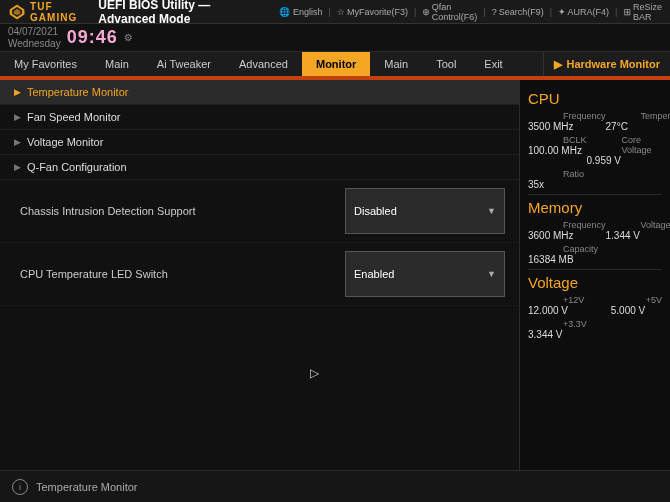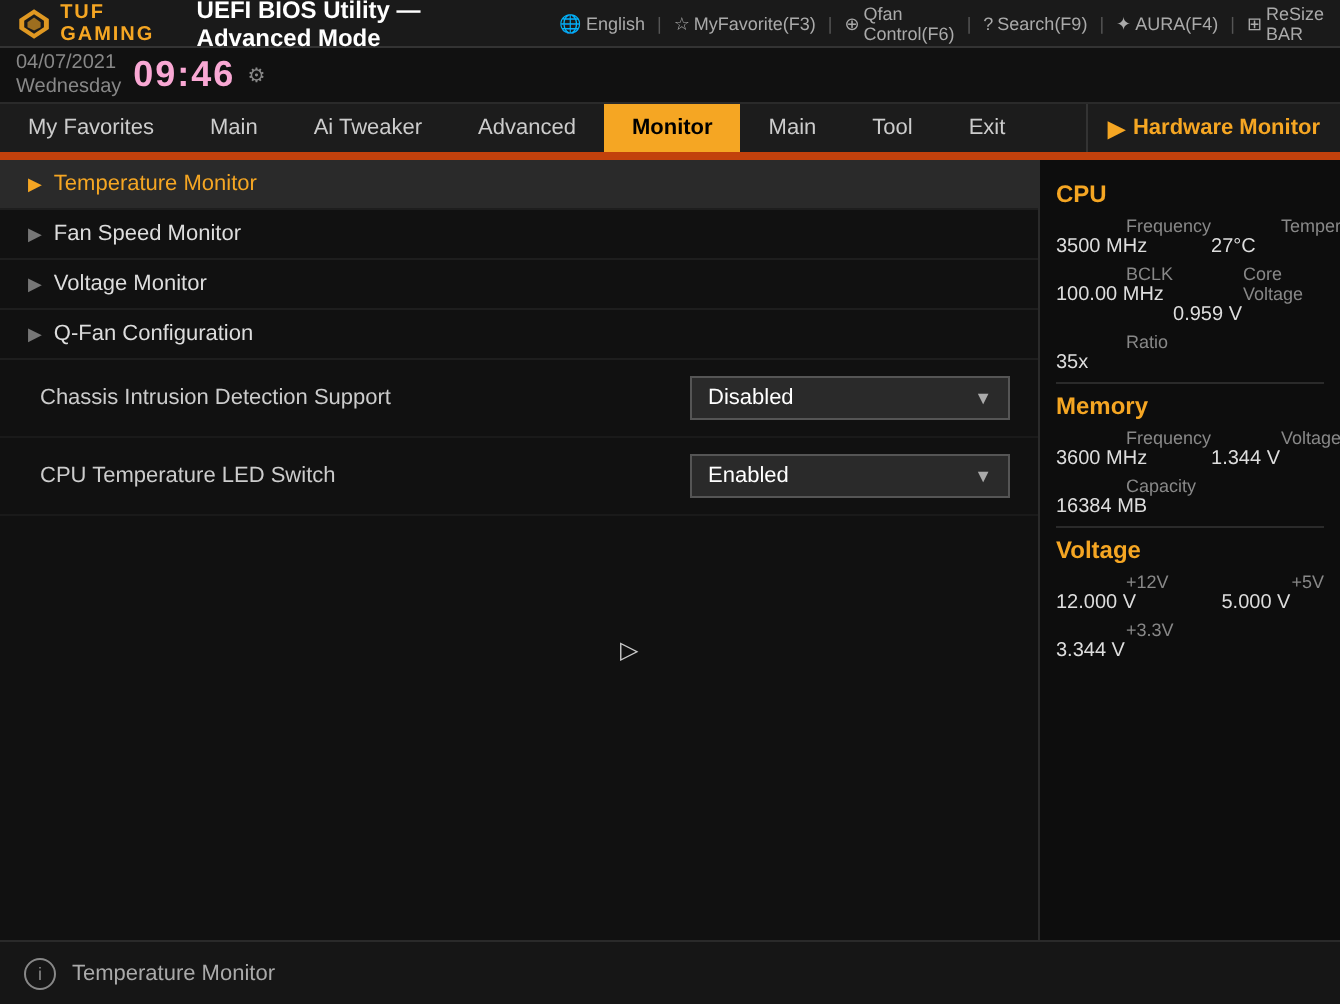--- a/index.html
+++ b/index.html
@@ -170,21 +170,21 @@
     .setting-label {
       color: #ccc;
       font-size: 11px;
       flex: 1;
     }
     .setting-dropdown {
       width: 160px;
       background: #2a2a2a;
       border: 1px solid #555;
       color: #fff;
-      padding: 4px 8px;
+      padding: 16px 8px;
       font-size: 11px;
       display: flex;
       align-items: center;
       justify-content: space-between;
       cursor: pointer;
       text-align: center;
     }
     .setting-dropdown .dd-arrow {
       color: #aaa;
       font-size: 9px;
@@ -193,22 +193,22 @@
     
     .right-panel {
       width: 150px;
       background: #0d0d0d;
       padding: 6px 8px;
       overflow-y: auto;
       font-size: 10px;
     }
     .hw-section-title {
       color: #f5a623;
-      font-size: 12px;
-      font-weight: bold;
+      font-size: 15px;
+      font-weight: normal;
       margin-bottom: 4px;
       margin-top: 4px;
     }
     .hw-row {
       display: flex;
       justify-content: space-between;
       margin-bottom: 2px;
     }
     .hw-label {
       color: #888;

